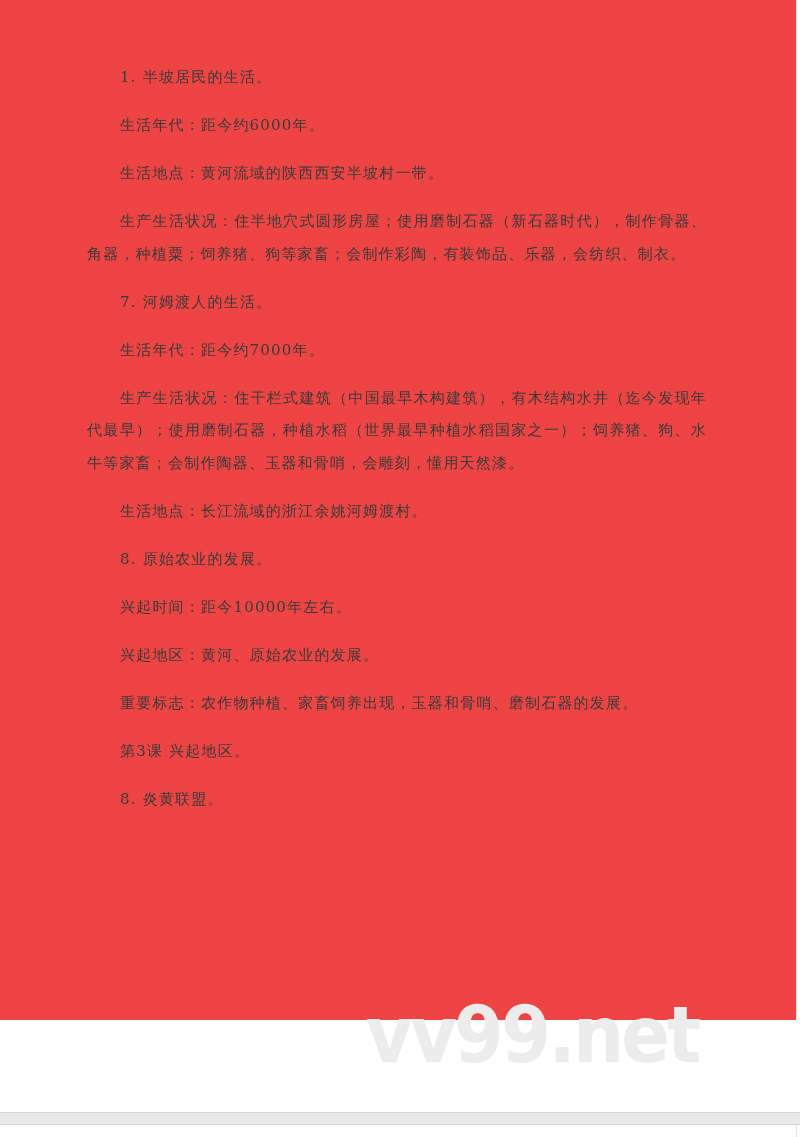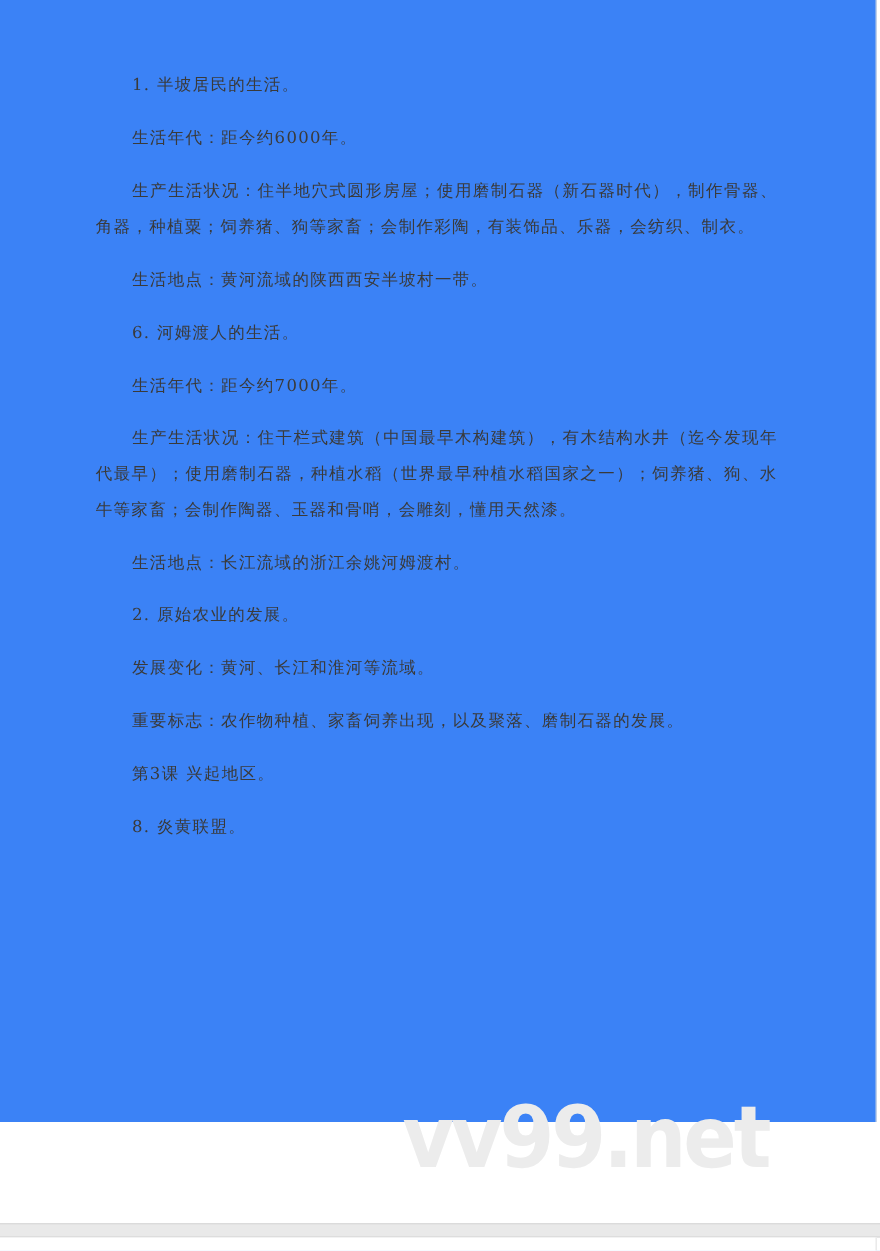--- a/index.html
+++ b/index.html
@@ -13,21 +13,21 @@
       position: relative;
       overflow: hidden;
       font-family: "DejaVu Serif", "Liberation Serif", serif;
     }
     .page {
       position: absolute;
       left: 0;
       top: 0;
       width: 796px;
       height: 1020px;
-      background: #3b82f6;
+      background: #ef4444;
       border-right: 1px solid #e2e2e2;
     }
     .content {
       position: absolute;
       left: 87px;
       top: 61px;
       width: 620px;
       color: #3a3a3a;
       font-size: 15px;
       letter-spacing: 1.2px;
@@ -73,29 +73,30 @@
       border-right: 1px solid #e2e2e2;
     }
   </style>
 </head>
 <body>
 
 <div class="page">
   <div class="content">
     <p class="para">1. 半坡居民的生活。</p>
     <p class="para">生活年代：距今约6000年。</p>
+    <p class="para">生活地点：黄河流域的陕西西安半坡村一带。</p>
     <p class="para">生产生活状况：住半地穴式圆形房屋；使用磨制石器（新石器时代），制作骨器、角器，种植粟；饲养猪、狗等家畜；会制作彩陶，有装饰品、乐器，会纺织、制衣。</p>
-    <p class="para">生活地点：黄河流域的陕西西安半坡村一带。</p>
-    <p class="para">6. 河姆渡人的生活。</p>
+    <p class="para">7. 河姆渡人的生活。</p>
     <p class="para">生活年代：距今约7000年。</p>
     <p class="para">生产生活状况：住干栏式建筑（中国最早木构建筑），有木结构水井（迄今发现年代最早）；使用磨制石器，种植水稻（世界最早种植水稻国家之一）；饲养猪、狗、水牛等家畜；会制作陶器、玉器和骨哨，会雕刻，懂用天然漆。</p>
     <p class="para">生活地点：长江流域的浙江余姚河姆渡村。</p>
-    <p class="para">2. 原始农业的发展。</p>
-    <p class="para">发展变化：黄河、长江和淮河等流域。</p>
-    <p class="para">重要标志：农作物种植、家畜饲养出现，以及聚落、磨制石器的发展。</p>
+    <p class="para">8. 原始农业的发展。</p>
+    <p class="para">兴起时间：距今10000年左右。</p>
+    <p class="para">兴起地区：黄河、原始农业的发展。</p>
+    <p class="para">重要标志：农作物种植、家畜饲养出现，玉器和骨哨、磨制石器的发展。</p>
     <p class="para">第3课 兴起地区。</p>
     <p class="para">8. 炎黄联盟。</p>
   </div>
   <div class="watermark">vv99.net</div>
 </div>
 
 <div class="page-gap"></div>
 <div class="next-page"></div>
 
 </body></html>

